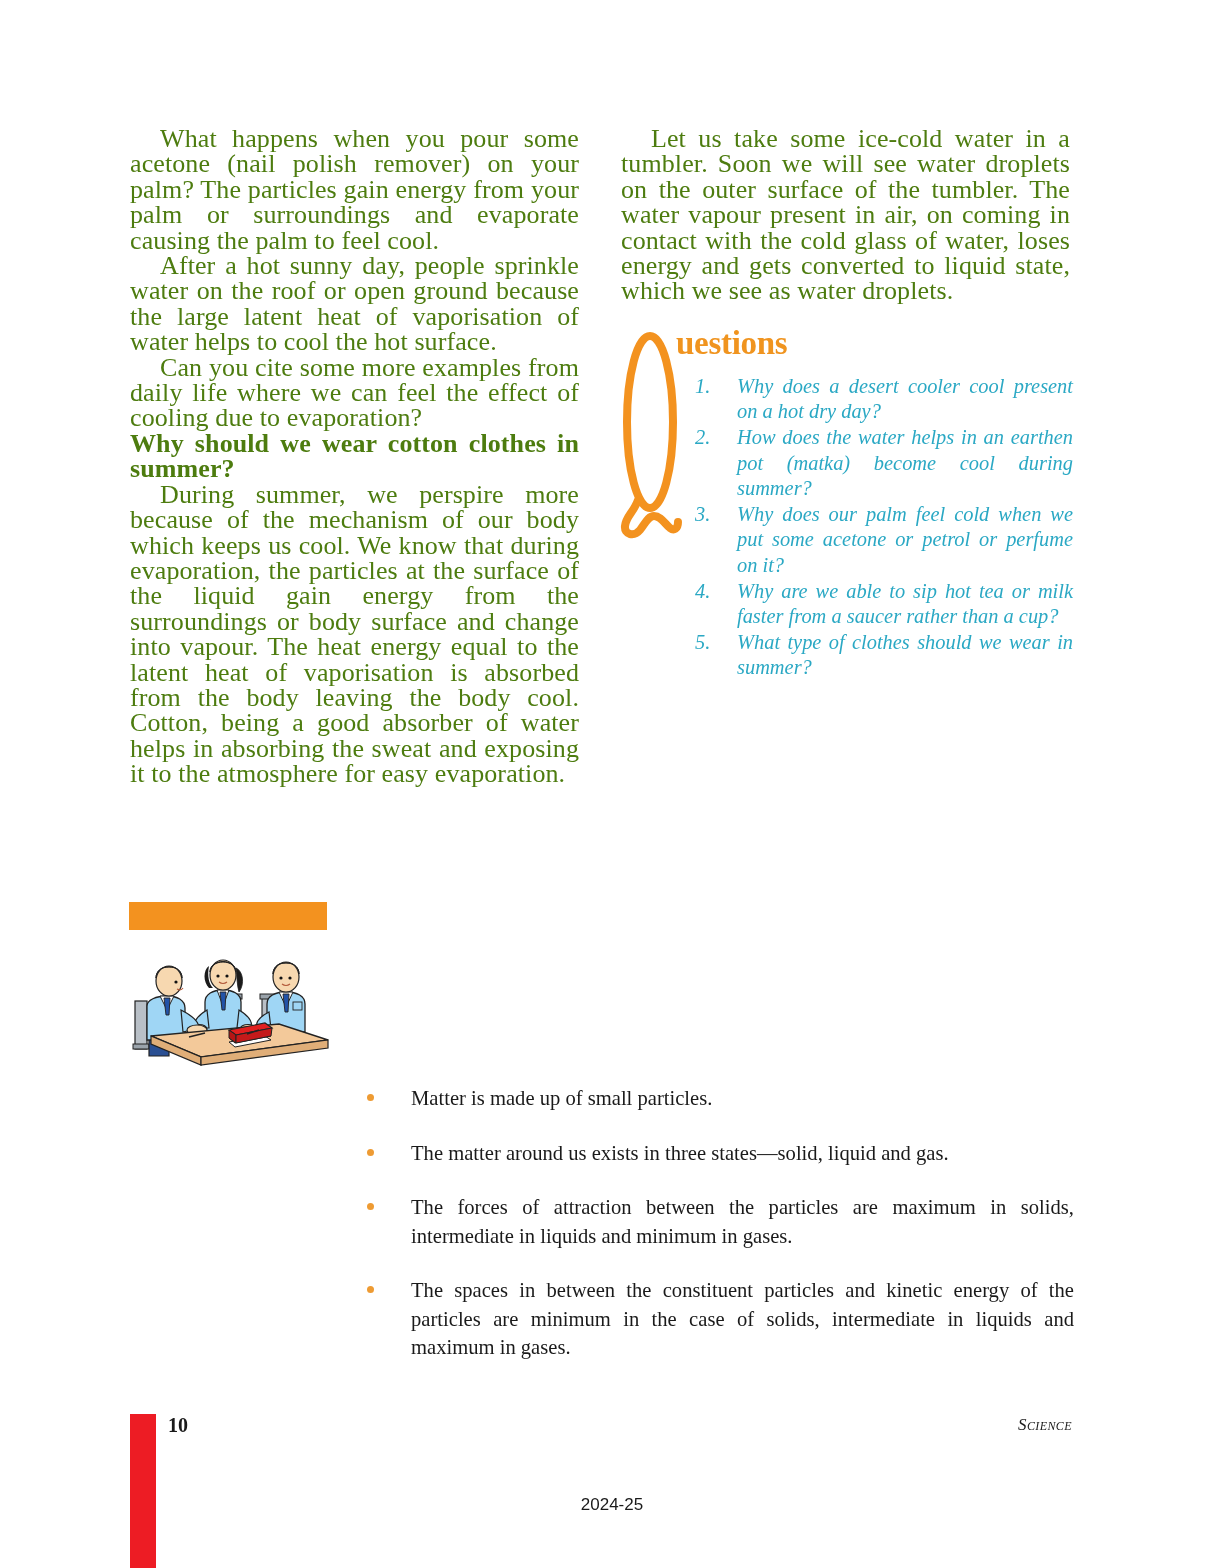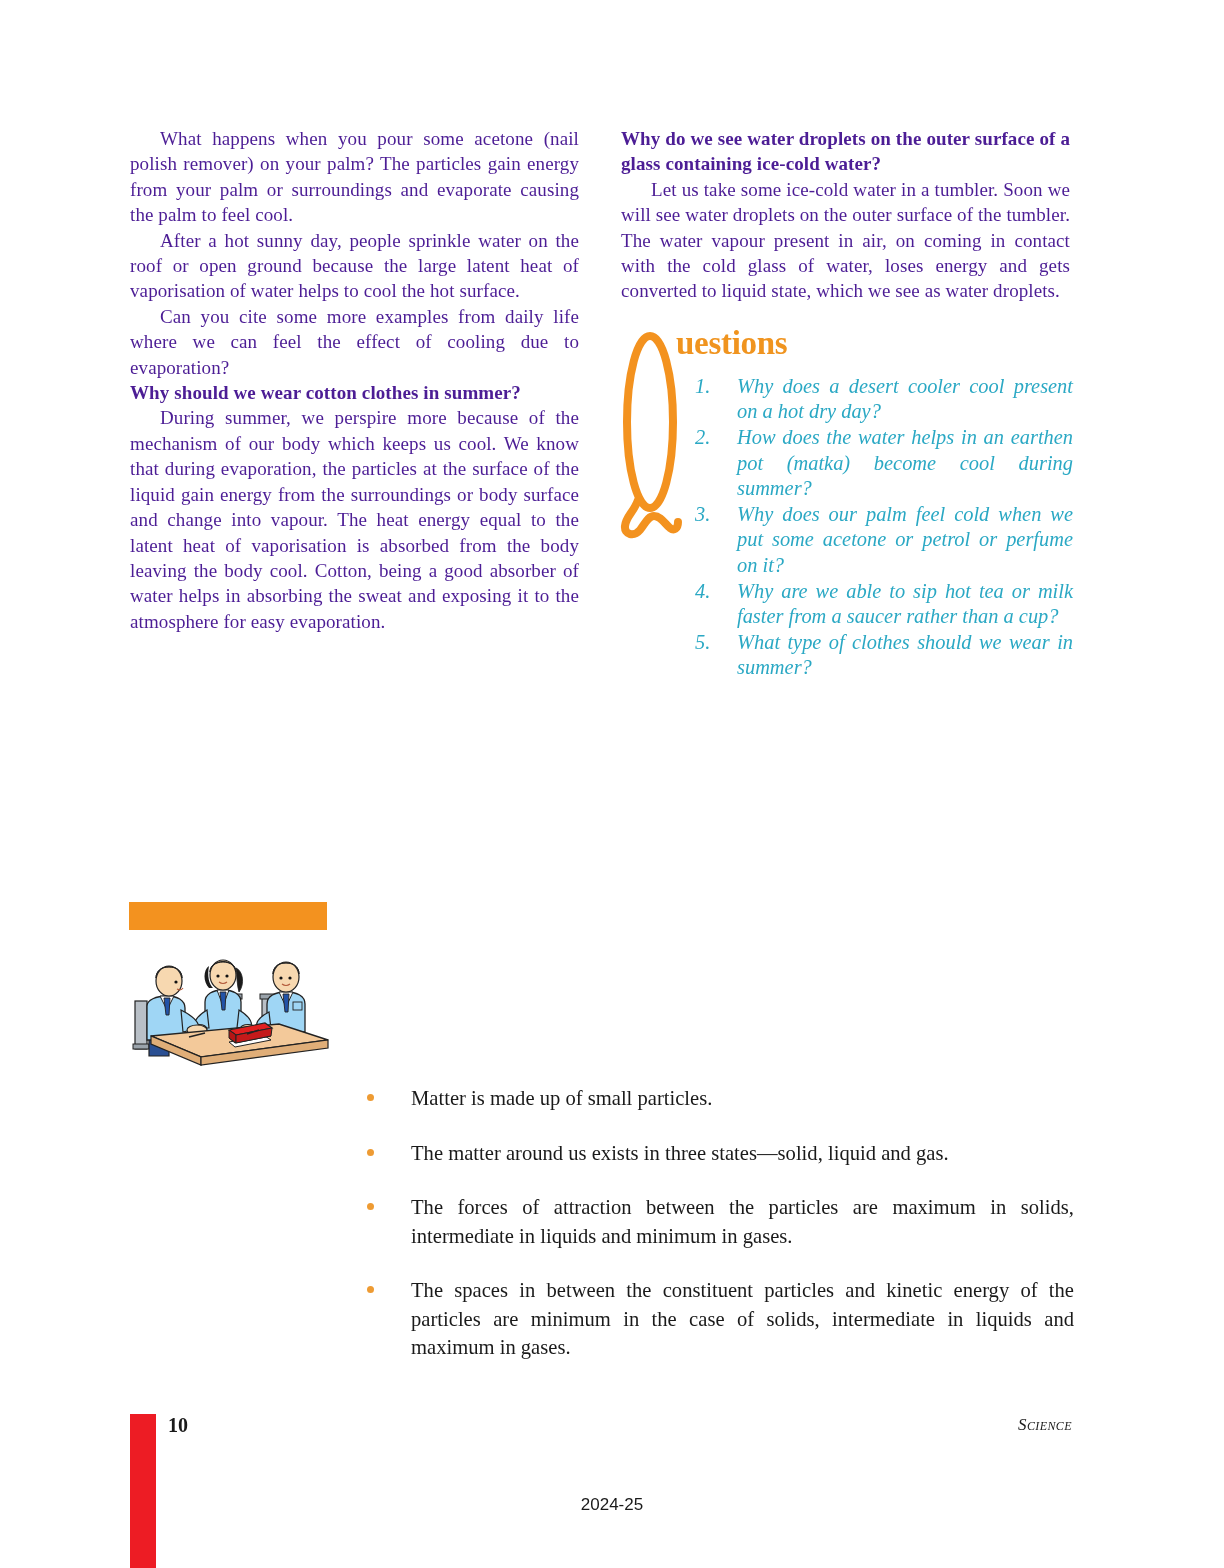--- a/index.html
+++ b/index.html
@@ -23,25 +23,25 @@
     top: 126px;
     width: 940px;
     display: flex;
     gap: 42px;
   }
   .col {
     width: 449px;
   }
   .col p {
     margin: 0;
-    font-size: 19px;
+    font-size: 26px;
     line-height: 25.4px;
     text-align: justify;
     text-justify: inter-word;
-    color: #4c1d95;
+    color: #4d7c0f;
     letter-spacing: 0.1px;
   }
   .col p.indent {
     text-indent: 30px;
   }
   .col p.q-head {
     font-weight: bold;
     text-indent: 0;
   }
 
@@ -212,21 +212,20 @@
 
     <div class="col">
       <p class="indent">What happens when you pour some acetone (nail polish remover) on your palm? The particles gain energy from your palm or surroundings and evaporate causing the palm to feel cool.</p>
       <p class="indent">After a hot sunny day, people sprinkle water on the roof or open ground because the large latent heat of vaporisation of water helps to cool the hot surface.</p>
       <p class="indent">Can you cite some more examples from daily life where we can feel the effect of cooling due to evaporation?</p>
       <p class="q-head">Why should we wear cotton clothes in summer?</p>
       <p class="indent">During summer, we perspire more because of the mechanism of our body which keeps us cool. We know that during evaporation, the particles at the surface of the liquid gain energy from the surroundings or body surface and change into vapour. The heat energy equal to the latent heat of vaporisation is absorbed from the body leaving the body cool. Cotton, being a good absorber of water helps in absorbing the sweat and exposing it to the atmosphere for easy evaporation.</p>
     </div>
 
     <div class="col">
-      <p class="q-head">Why do we see water droplets on the outer surface of a glass containing ice-cold water?</p>
       <p class="indent">Let us take some ice-cold water in a tumbler. Soon we will see water droplets on the outer surface of the tumbler. The water vapour present in air, on coming in contact with the cold glass of water, loses energy and gets converted to liquid state, which we see as water droplets.</p>
 
       <div class="questions-block">
 
         <svg class="big-q" viewBox="0 0 68 212">
           <ellipse cx="32" cy="92" rx="23" ry="86" fill="none" stroke="#f3921f" stroke-width="8"></ellipse>
           <path d="M20 170 C16 182, 8 186, 7 196 C6 205, 16 207, 22 200 C27 194, 30 186, 36 186
                    C43 186, 47 194, 52 198 C56 201, 60 199, 60 192" fill="none" stroke="#f3921f" stroke-width="8" stroke-linecap="round"></path>
         </svg>
 

